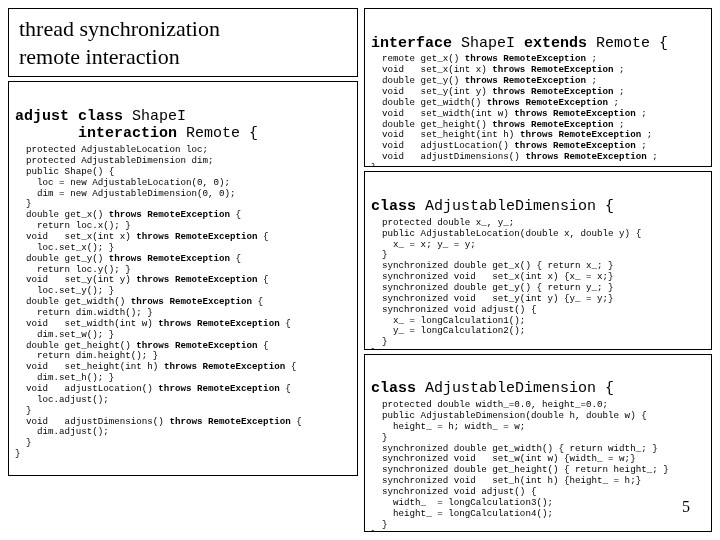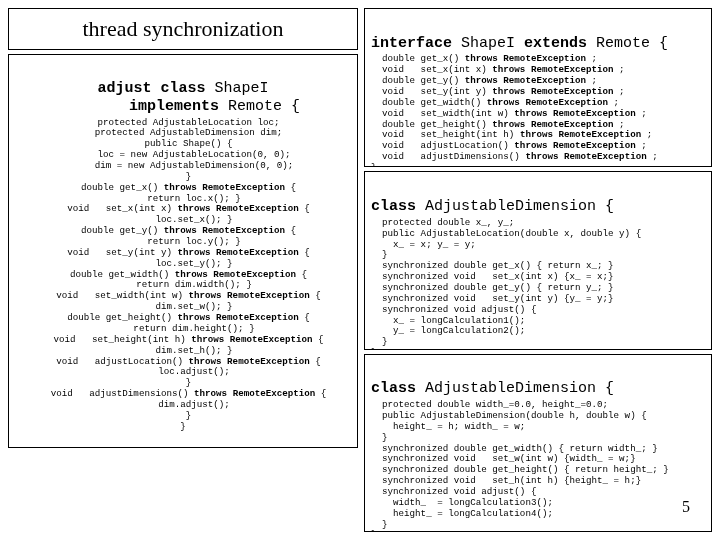--- a/index.html
+++ b/index.html
@@ -11,21 +11,21 @@
     font-family: "Times New Roman", serif;
     background: #fff;
     display: flex;
     gap: 6px;
   }
   .col {
     display: flex;
     flex-direction: column;
     gap: 4px;
   }
-  .left { flex: 0 0 350px; text-align: center; }
+  .left { flex: 0 0 350px; }
   .right { flex: 1; }
   .title-box {
     border: 1px solid #000;
     padding: 6px 10px;
     font-size: 22px;
     line-height: 1.25;
   }
   .code-box {
     border: 1px solid #000000;
     padding: 4px 6px;
@@ -48,24 +48,25 @@
     font-family: "Times New Roman", serif;
     font-size: 16px;
   }
 </style>
 </head>
 <body>
 
 <div class="col left">
   <div class="title-box">
     <span>thread synchronization</span><br>
+    <span>remote interaction</span>
   </div>
   <div class="code-box">
     <div class="code-header"><span class="kw">adjust class </span><span>ShapeI</span>
-<span class="kw">       implements </span><span>Remote {</span></div><span>  protected AdjustableLocation loc;
+<span class="kw">       interaction </span><span>Remote {</span></div><span>  protected AdjustableLocation loc;
   protected AdjustableDimension dim;
   public Shape() {
     loc = new AdjustableLocation(0, 0);
     dim = new AdjustableDimension(0, 0);
   }
   double get_x() </span><span class="kw">throws RemoteException</span><span> {
     return loc.x(); }
   void   set_x(int x) </span><span class="kw">throws RemoteException</span><span> {
     loc.set_x(); }
   double get_y() </span><span class="kw">throws RemoteException</span><span> {
@@ -85,21 +86,21 @@
   }
   void   adjustDimensions() </span><span class="kw">throws RemoteException</span><span> {
     dim.adjust();
   }
 }</span>
   </div>
 </div>
 
 <div class="col right">
   <div class="code-box">
-    <div class="code-header"><span class="kw">interface </span><span>ShapeI </span><span class="kw">extends </span><span>Remote {</span></div><span>  double get_x() </span><span class="kw">throws RemoteException</span><span> ;
+    <div class="code-header"><span class="kw">interface </span><span>ShapeI </span><span class="kw">extends </span><span>Remote {</span></div><span>  remote get_x() </span><span class="kw">throws RemoteException</span><span> ;
   void   set_x(int x) </span><span class="kw">throws RemoteException</span><span> ;
   double get_y() </span><span class="kw">throws RemoteException</span><span> ;
   void   set_y(int y) </span><span class="kw">throws RemoteException</span><span> ;
   double get_width() </span><span class="kw">throws RemoteException</span><span> ;
   void   set_width(int w) </span><span class="kw">throws RemoteException</span><span> ;
   double get_height() </span><span class="kw">throws RemoteException</span><span> ;
   void   set_height(int h) </span><span class="kw">throws RemoteException</span><span> ;
   void   adjustLocation() </span><span class="kw">throws RemoteException</span><span> ;
   void   adjustDimensions() </span><span class="kw">throws RemoteException</span><span> ;
 }</span>

